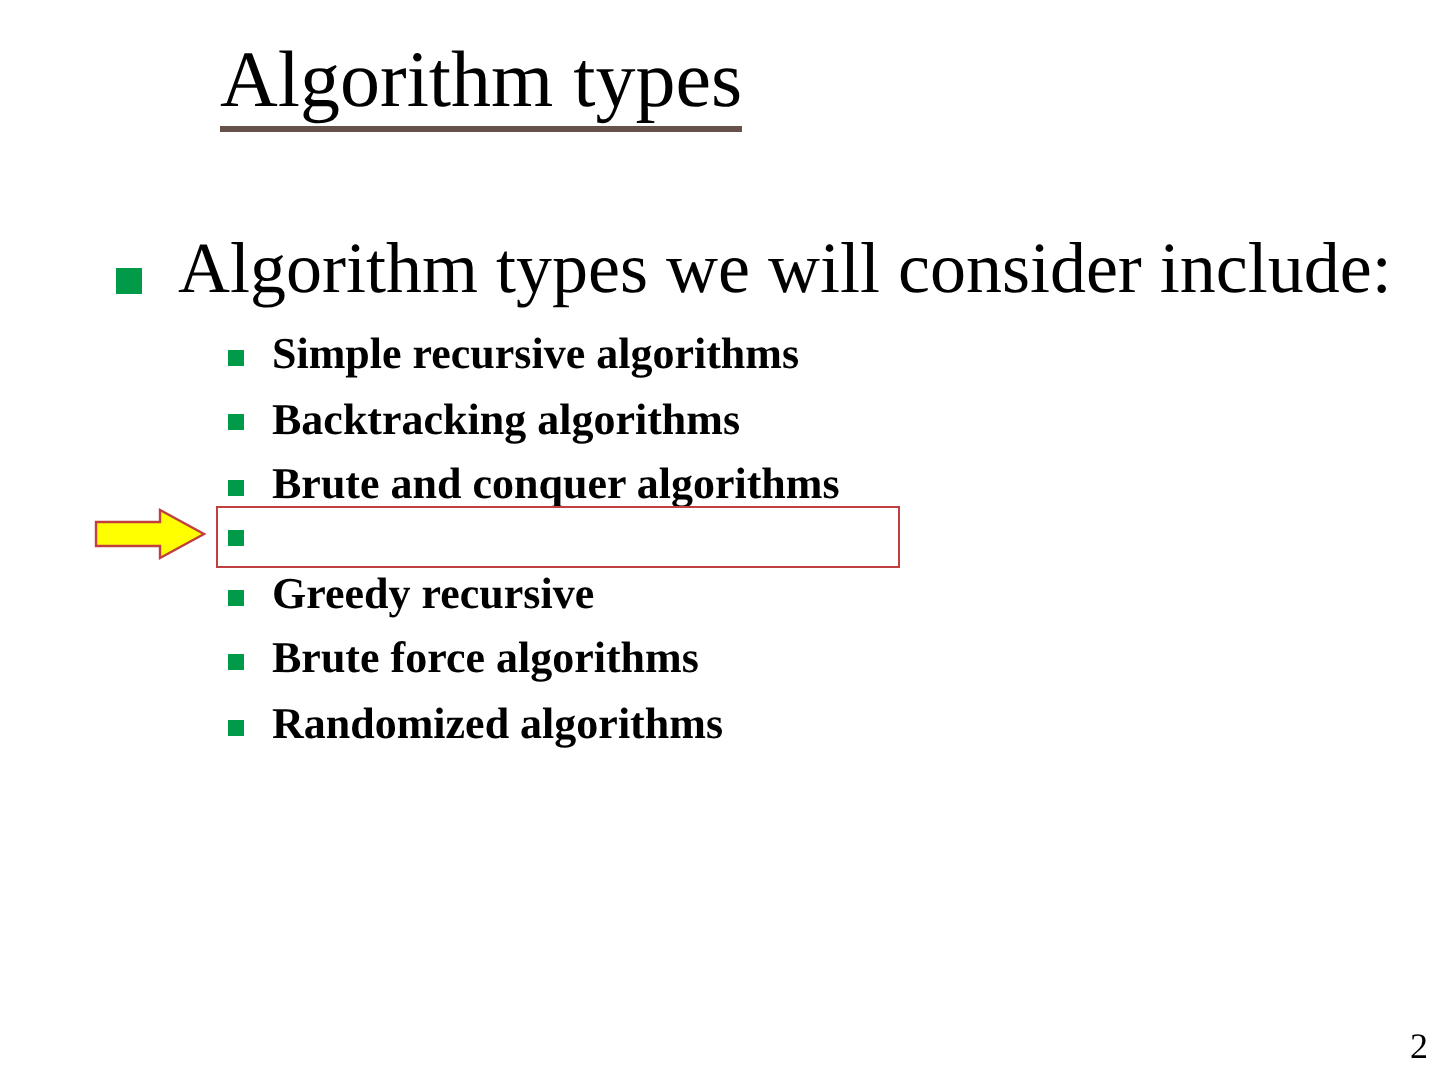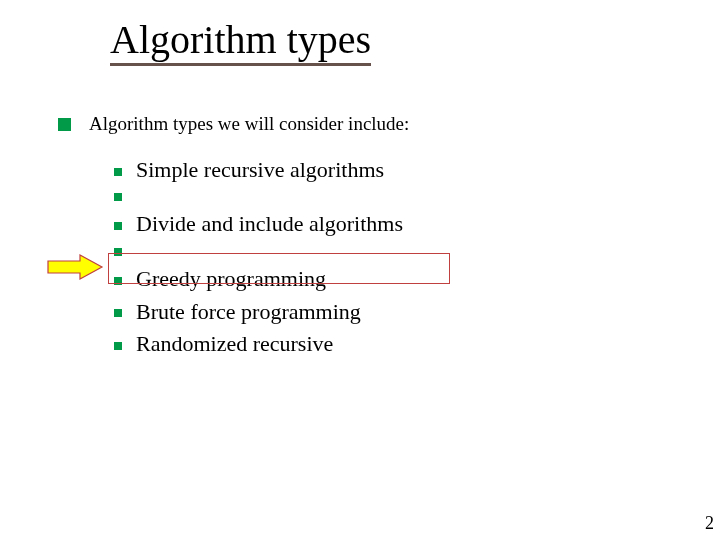--- a/index.html
+++ b/index.html
@@ -43,21 +43,21 @@
   .body {
     position: absolute;
     left: 58px;
     top: 112px;
   }
   .row {
     position: relative;
     margin-bottom: 4px;
   }
   .lvl1 .row-text {
-    font-size: 19px;
+    font-size: 36px;
     line-height: 1.25;
   }
   .lvl2 .row-text {
     font-size: 22px;
     line-height: 1.3;
   }
   .bullet-sq {
     display: inline-block;
     background: #009a49;
     vertical-align: middle;
@@ -70,21 +70,22 @@
     margin-top: -4px;
   }
   .lvl2 .bullet-sq {
     width: 8px;
     height: 8px;
     margin-right: 14px;
     margin-top: -3px;
   }
   .lvl2-list {
     margin-left: 56px;
-    margin-top: 20px;
+    margin-top: 6px;
+    font-weight: bold;
   }
   .highlight-box {
     position: absolute;
     border: 1px solid #c04040;
     background: transparent;
     box-sizing: border-box;
     z-index: 5;
   }
   .arrow {
     position: absolute;
@@ -112,36 +113,36 @@
 
     <div class="row lvl1">
       <span class="bullet-sq"></span><span class="row-text">Algorithm types we will consider include:</span>
     </div>
 
     <div class="lvl2-list">
       <div class="row lvl2">
         <span class="bullet-sq"></span><span class="row-text">Simple recursive algorithms</span>
       </div>
       <div class="row lvl2">
-        <span class="bullet-sq"></span>
+        <span class="bullet-sq"></span><span class="row-text">Backtracking algorithms</span>
       </div>
       <div class="row lvl2">
-        <span class="bullet-sq"></span><span class="row-text">Divide and include algorithms</span>
+        <span class="bullet-sq"></span><span class="row-text">Brute and conquer algorithms</span>
       </div>
       <div class="row lvl2">
         <span class="bullet-sq"></span>
       </div>
       <div class="row lvl2">
-        <span class="bullet-sq"></span><span class="row-text">Greedy programming</span>
+        <span class="bullet-sq"></span><span class="row-text">Greedy recursive</span>
       </div>
       <div class="row lvl2">
-        <span class="bullet-sq"></span><span class="row-text">Brute force programming</span>
+        <span class="bullet-sq"></span><span class="row-text">Brute force algorithms</span>
       </div>
       <div class="row lvl2">
-        <span class="bullet-sq"></span><span class="row-text">Randomized recursive</span>
+        <span class="bullet-sq"></span><span class="row-text">Randomized algorithms</span>
       </div>
     </div>
 
   </div>
 
   <div id="hl-box" class="highlight-box" style="left: 108px; top: 252.781px; width: 341.5px; height: 31px;"></div>
 
   <svg id="hl-arrow" class="arrow" width="60" height="30" style="left: 46px; top: 253.281px;">
     <polygon points="2,8 34,8 34,2 56,14 34,26 34,20 2,20" fill="#ffff00" stroke="#c04040" stroke-width="1.2"></polygon>
   </svg>

